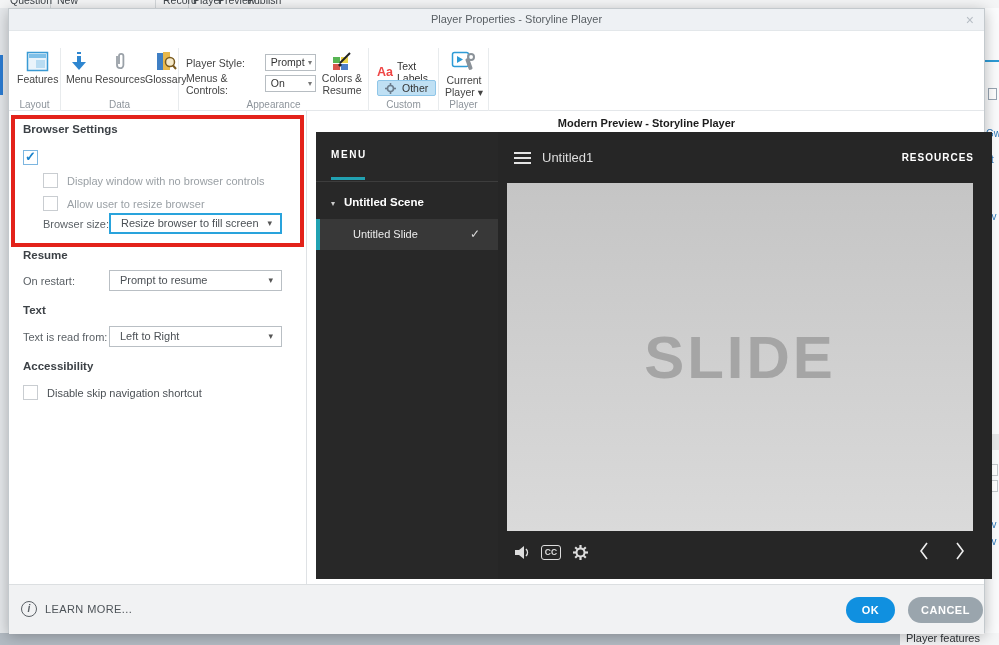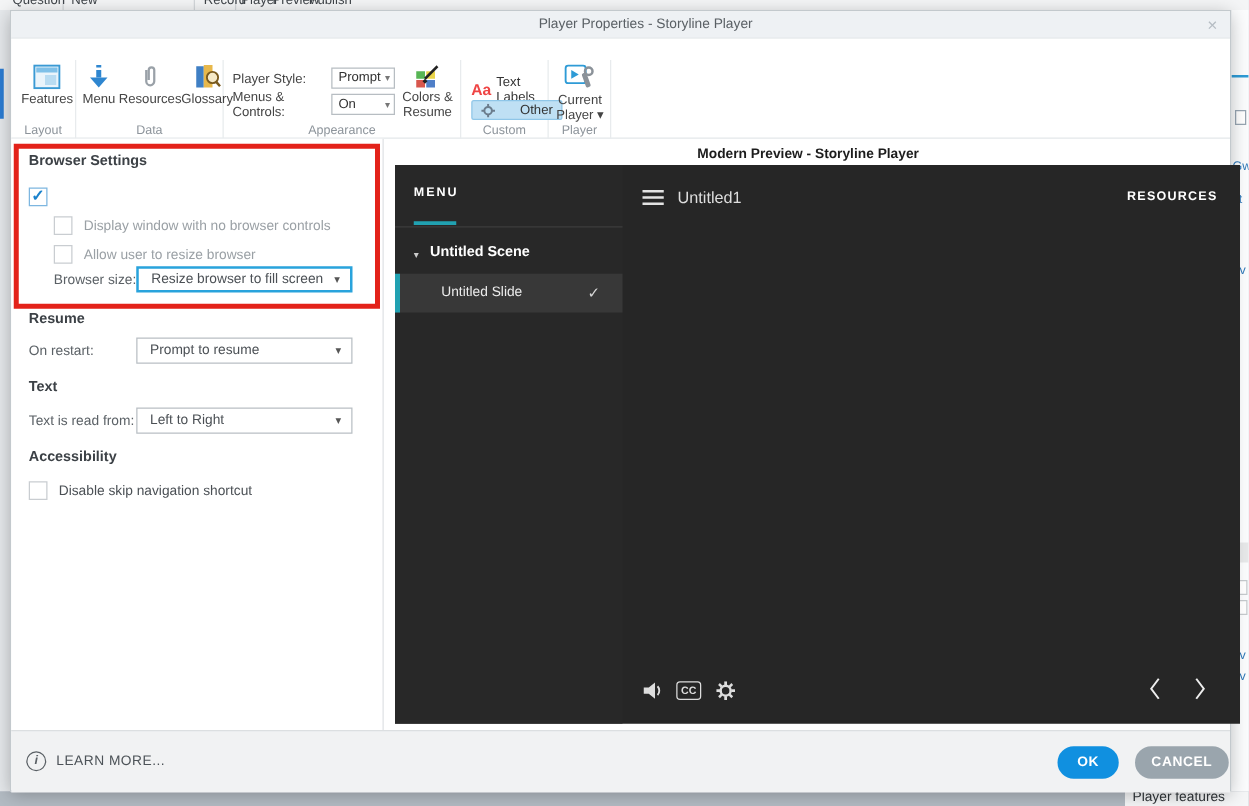--- a/index.html
+++ b/index.html
@@ -39,21 +39,21 @@
          color:var(--accent); font-size:10px; font-weight:bold; line-height:16px; letter-spacing:.4px; }
   .rcontent { left:0; top:17px; width:975px; height:63px; }
   .rgroup { position:absolute; top:0; height:63px; border-right:1px solid #e8ebed; }
   .grouplabel { position:absolute; bottom:1px; left:0; width:100%; text-align:center; font-size:10px; color:#8d949b; }
   .ribbtn { position:absolute; display:flex; flex-direction:column; align-items:center; color:#444; font-size:10.5px; }
   .ribbtn .lbl { margin-top:2px; line-height:10px; text-align:center; }
   .ribrow { position:absolute; display:flex; align-items:center; font-size:10.5px; color:#444; height:17px; }
   .rsel { width:52px; height:17px; border:1px solid #b7bdc2; background:#fff; font-size:10.5px; color:#333;
           line-height:15px; padding-left:5px; position:relative; }
   .rsel .car { position:absolute; right:3px; top:0; font-size:8px; color:#777; line-height:15px; }
-  .chip-other { display:flex; align-items:flex-end; gap:20px; background:#bfe0f4; border:1px solid #8fc6e8;
+  .chip-other { display:flex; align-items:flex-end; gap:6px; background:#bfe0f4; border:1px solid #8fc6e8;
                 border-radius:2px; padding:1px 7px; font-size:10.5px; color:#333; }
   .aarow { position:absolute; display:flex; align-items:center; gap:4px; font-size:10.5px; color:#333; }
   .aarow b { font-size:12.5px; color:#ef4444; }
 
   
   .leftpanel { left:0; top:102px; width:298px; height:473px; background:#fff; border-right:1px solid #dfe2e5; }
   .redbox { left:2px; top:4px; width:293px; height:132px; border:4px solid var(--red); z-index:6; pointer-events:none; }
   .sechead { position:absolute; font-size:11.5px; font-weight:bold; color:#3c4146; }
   .cb { position:absolute; width:15px; height:15px; background:#fff; border:1px solid #c9cdd1; }
   .cb.checked { border-color:#7db6e0; }
@@ -324,20 +324,23 @@
 
       <div class="abs pmain">
         <div class="abs burger">
             <i style="top:0"></i>
             <i></i>
             <i></i>
           </div>
         <div class="abs ptitle">Untitled1</div>
         <div class="abs pres">RESOURCES</div>
 
+        <div class="abs pslidearea">
+          <span class="slidetext">SLIDE</span>
+        </div>
 
         <div class="abs pbottom">
           <svg class="pbi" style="left:7px" width="17" height="15">
             <polygon points="1,5 5,5 10,1 10,14 5,10 1,10" fill="#ddd"></polygon>
             <path d="M12 4 a5 5 0 0 1 0 7" fill="none" stroke="#ddd" stroke-width="1.5"></path>
           </svg>
           <div class="pbi ccbox" style="left:34px">CC</div>
           <svg class="pbi" style="left:66px" width="15" height="15">
             <circle cx="7.5" cy="7.5" r="4" fill="none" stroke="#ddd" stroke-width="2"></circle>
             <line x1="7.5" y1="0" x2="7.5" y2="3" stroke="#ddd" stroke-width="2.2"></line>

